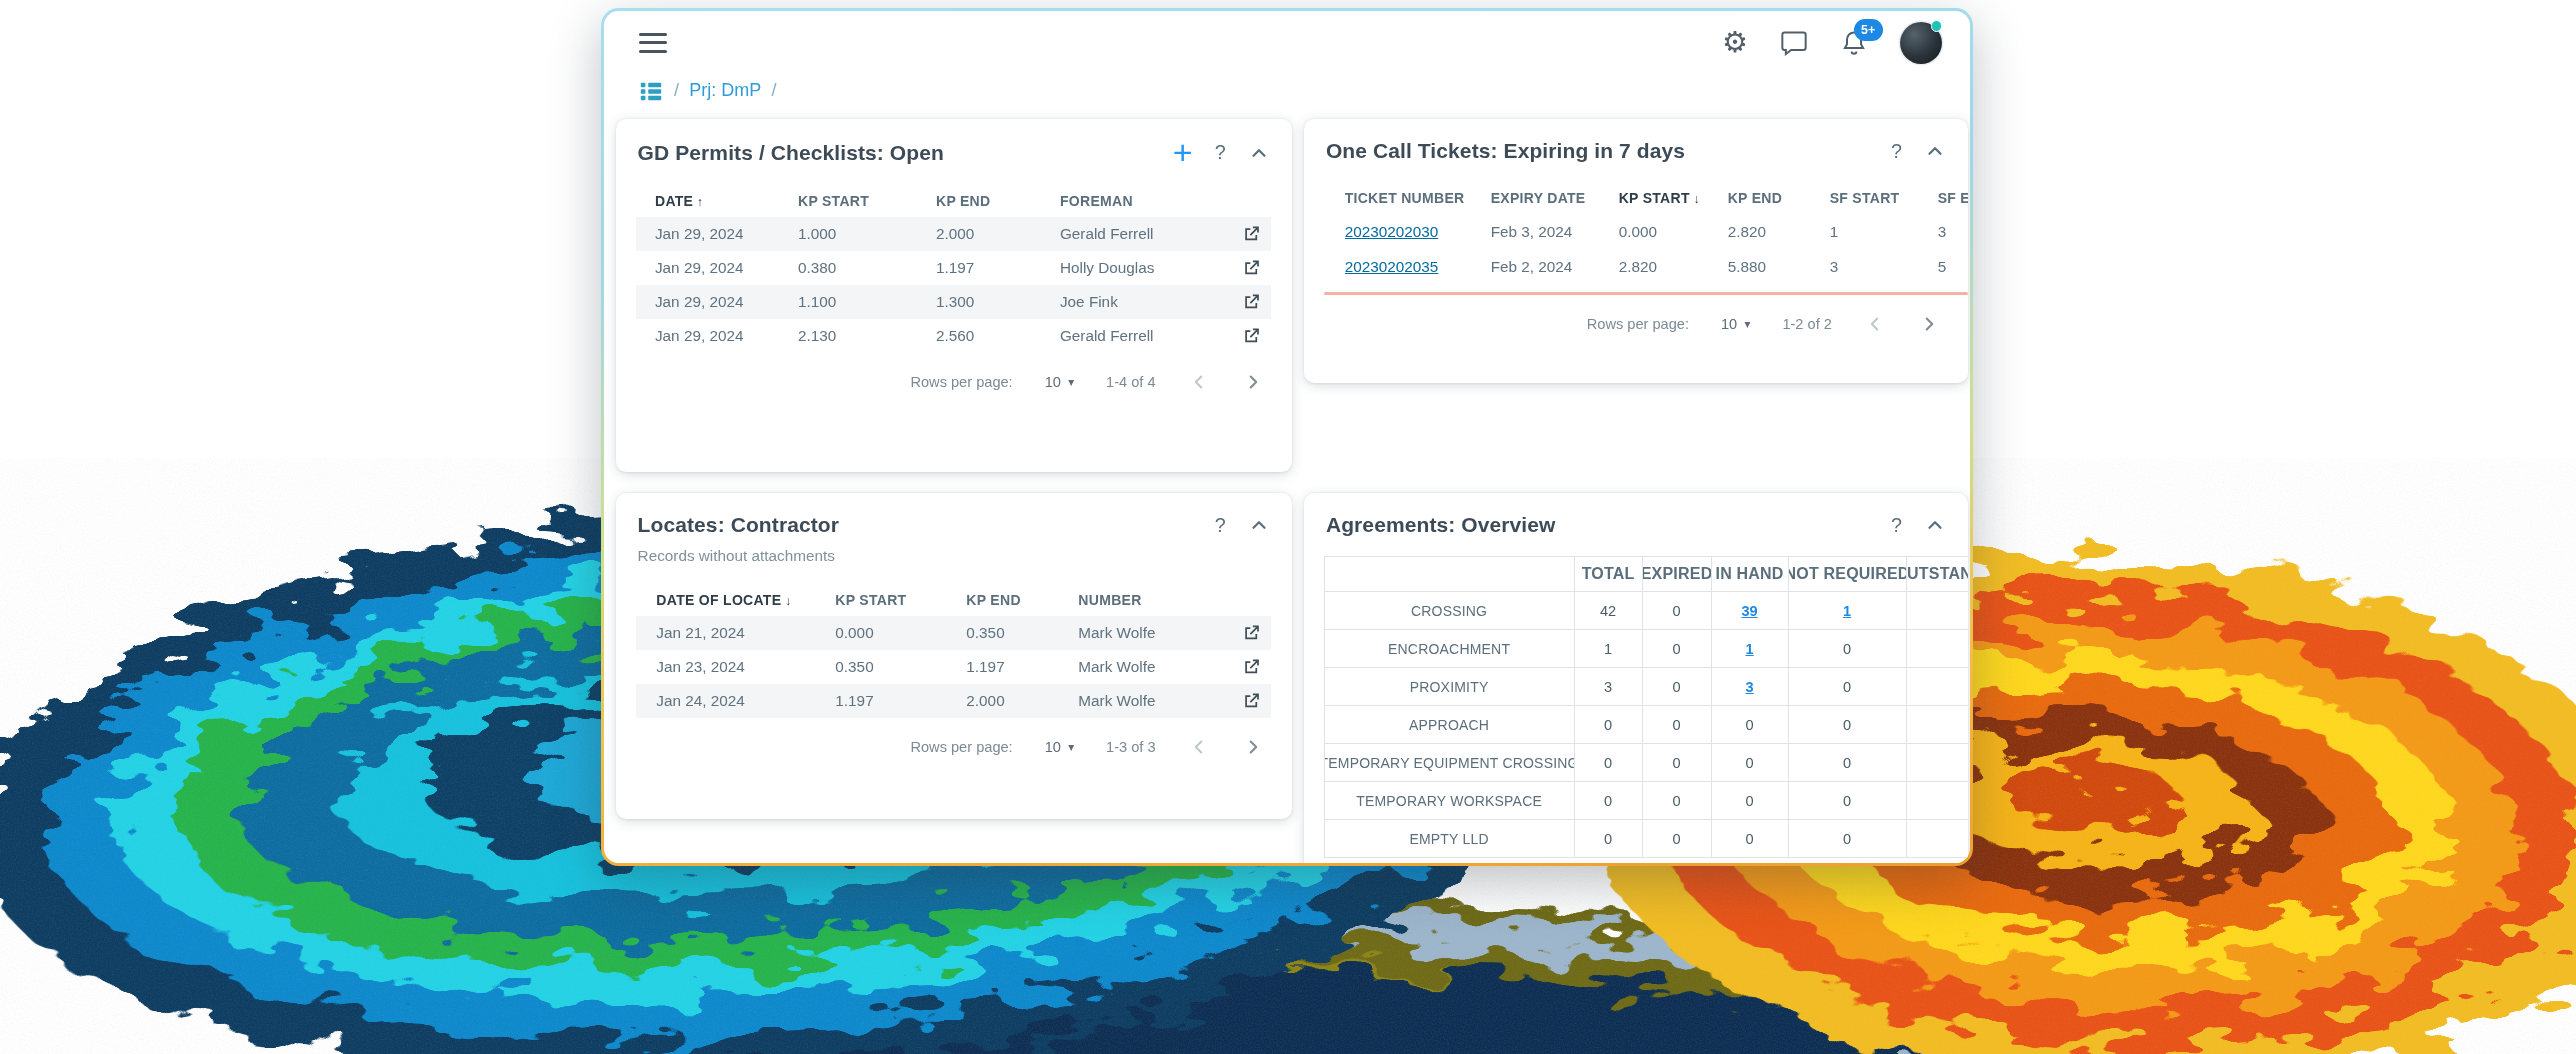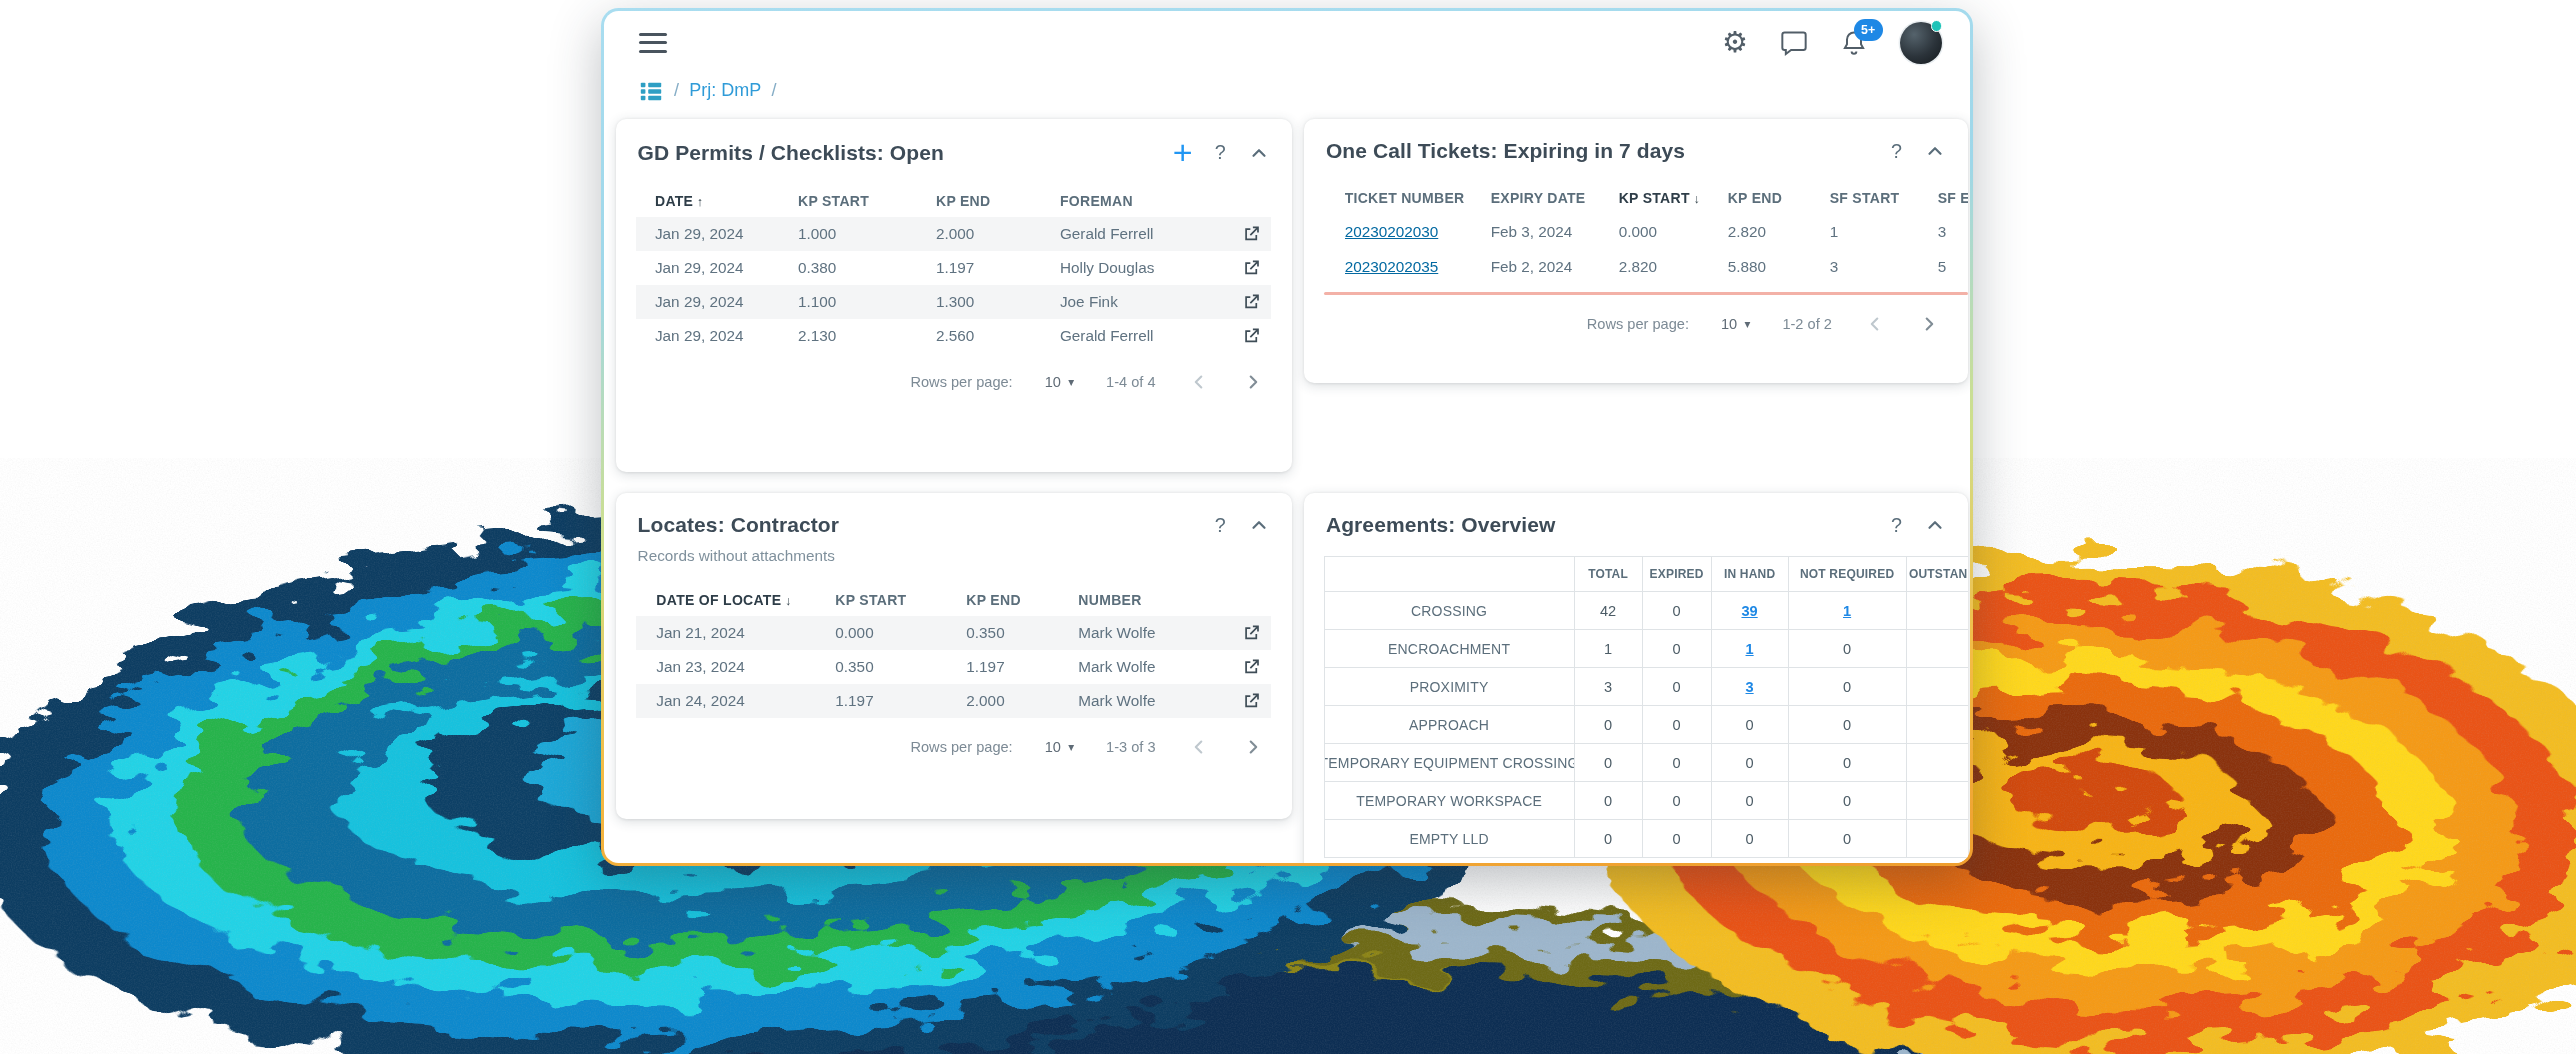--- a/index.html
+++ b/index.html
@@ -76,21 +76,21 @@
   .caret{font-size:11.7px;color:#5f6b76;}
   .pg-btn{display:flex;cursor:pointer;}
 
   
   .atable{margin:19px 0 0 19.7px;width:679px;font-size:14.6px;}
   .arow{display:grid;grid-template-columns:251px 68px 69px 77px 118px 95px;}
   .ac{border-right:0.7px solid #dfe3e6;border-bottom:0.7px solid #dfe3e6;height:37px;
     display:flex;align-items:center;justify-content:center;color:#4c5c66;white-space:nowrap;overflow:hidden;}
   .ac:first-child{border-left:0.7px solid #dfe3e6;}
   .arow:first-child .ac{border-top:0.7px solid #dfe3e6;}
-  .ahead .ac{font-size:12px;color:#5b6e7b;font-weight:600;letter-spacing:0.2px;height:34px;}
+  .ahead .ac{font-size:16px;color:#5b6e7b;font-weight:600;letter-spacing:0.2px;height:34px;}
   .ac.label{color:#5b6e7b;letter-spacing:0.2px;font-size:14px;}
   .num-link{color:#1e88e5;text-decoration:underline;font-weight:600;cursor:pointer;}
 </style>
 </head>
 <body>
 
 <div class="stage">
 
   <svg class="bg-art" width="2576" height="1054" viewBox="0 0 3535 1447" xmlns="http://www.w3.org/2000/svg">
     <defs>

